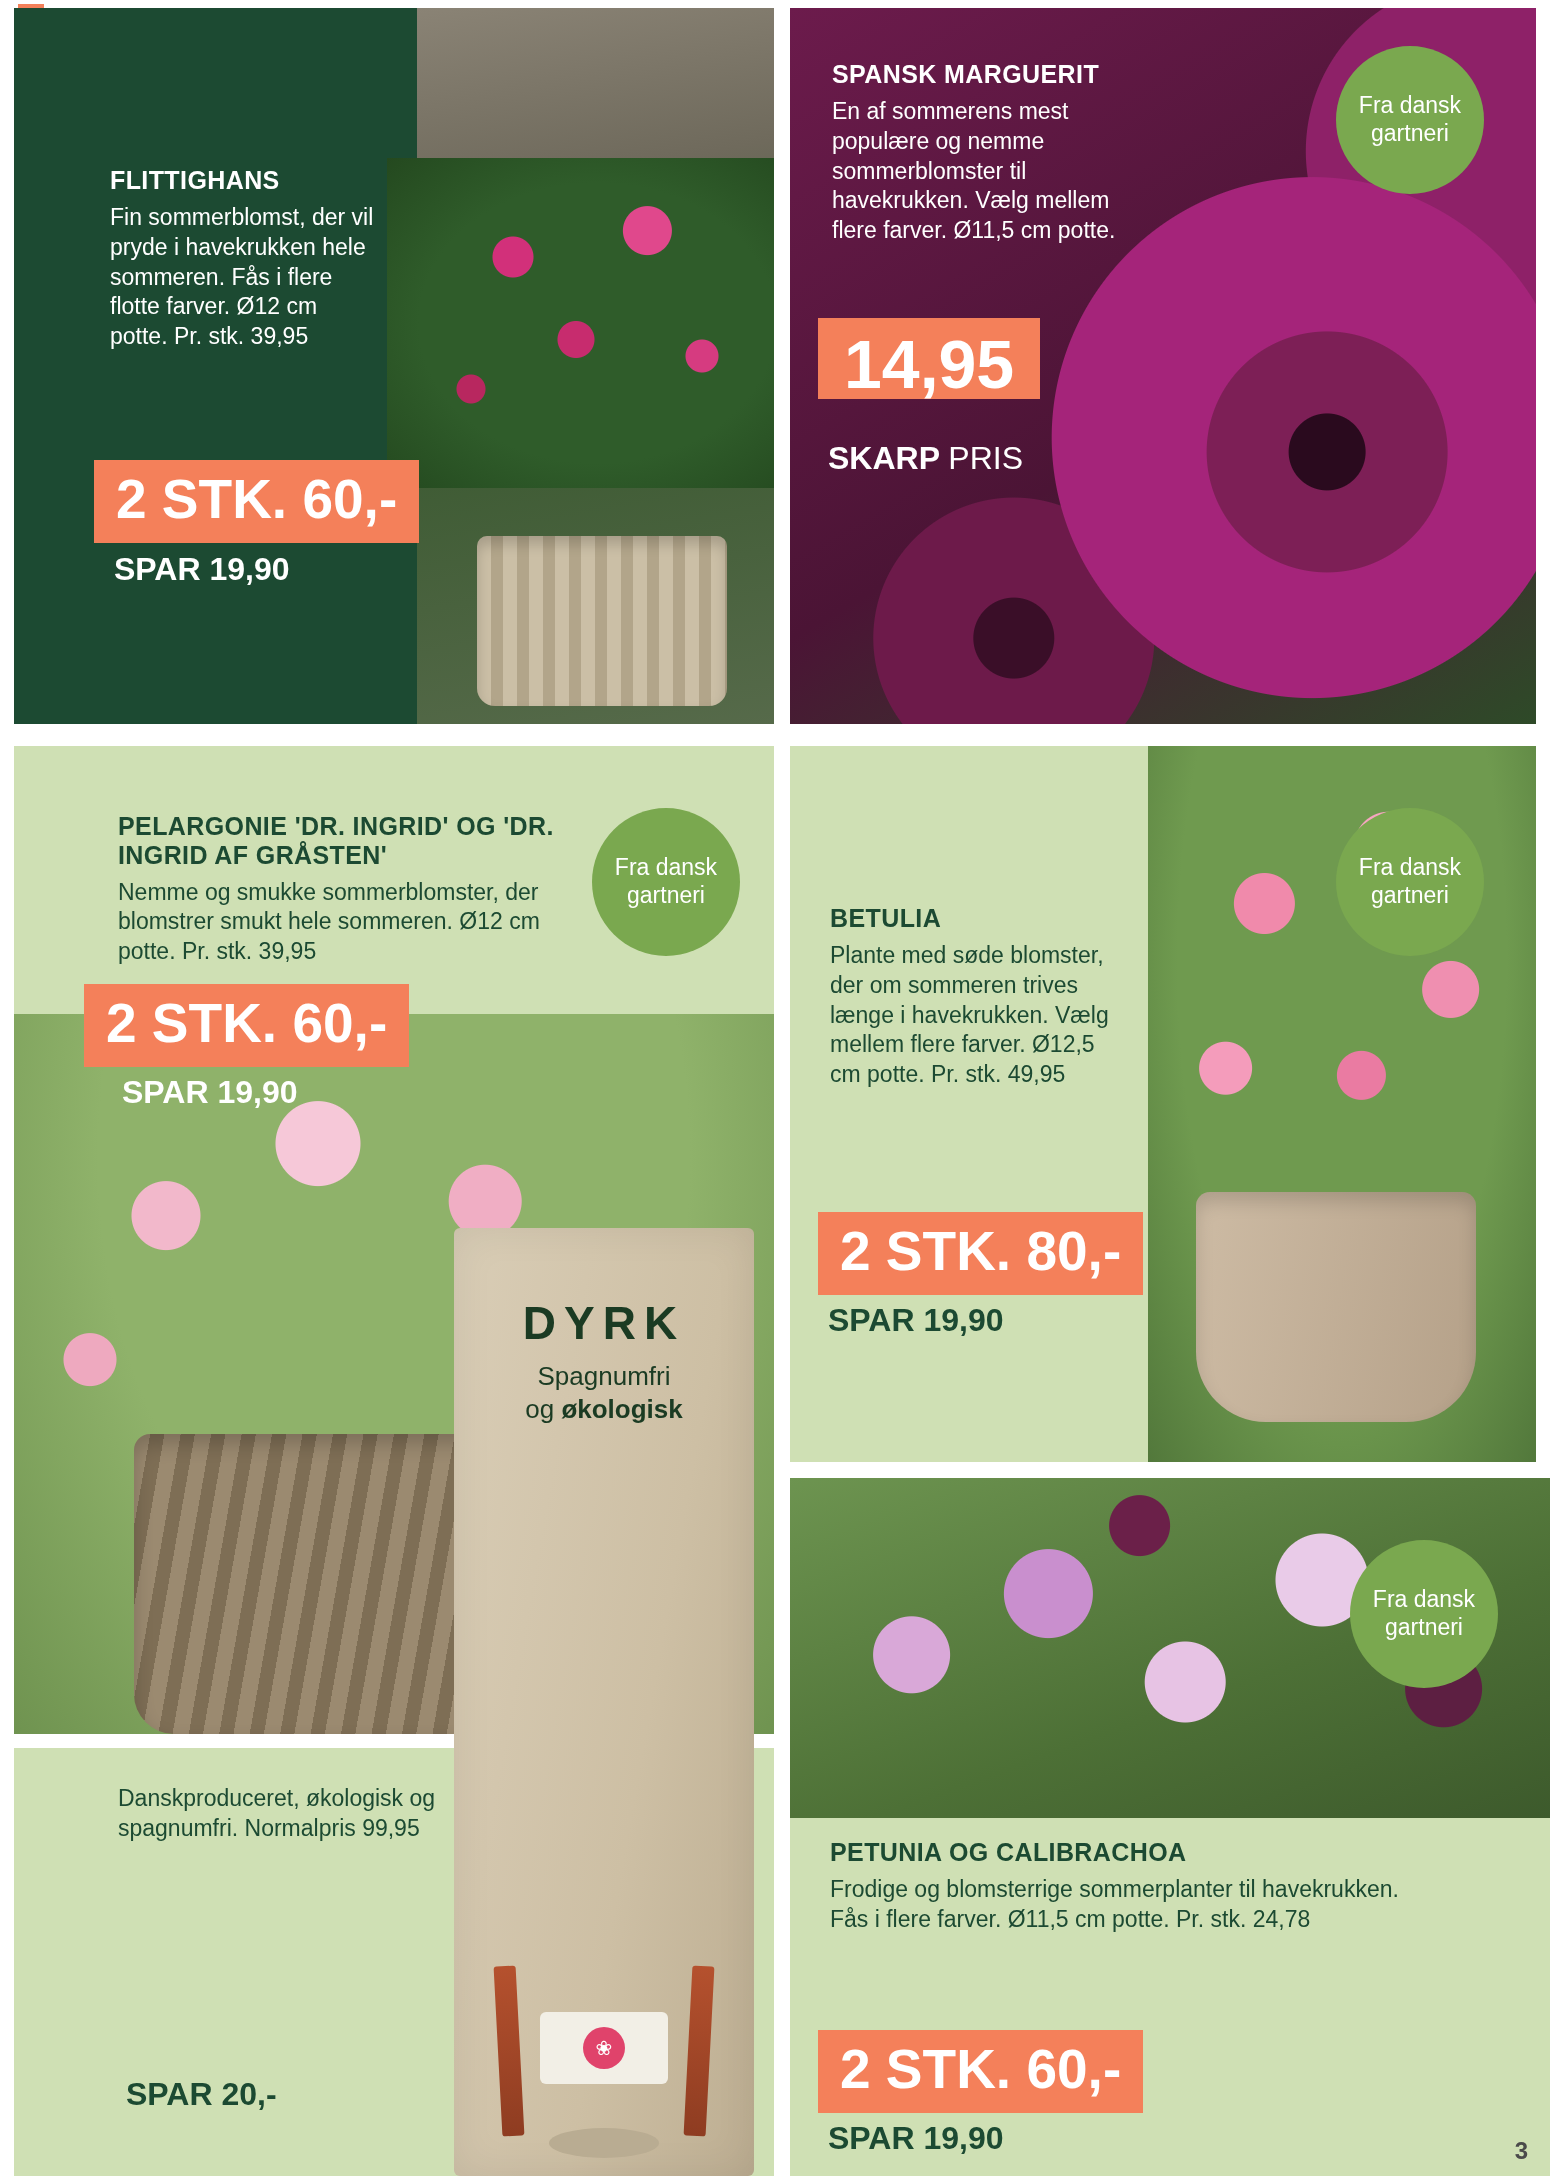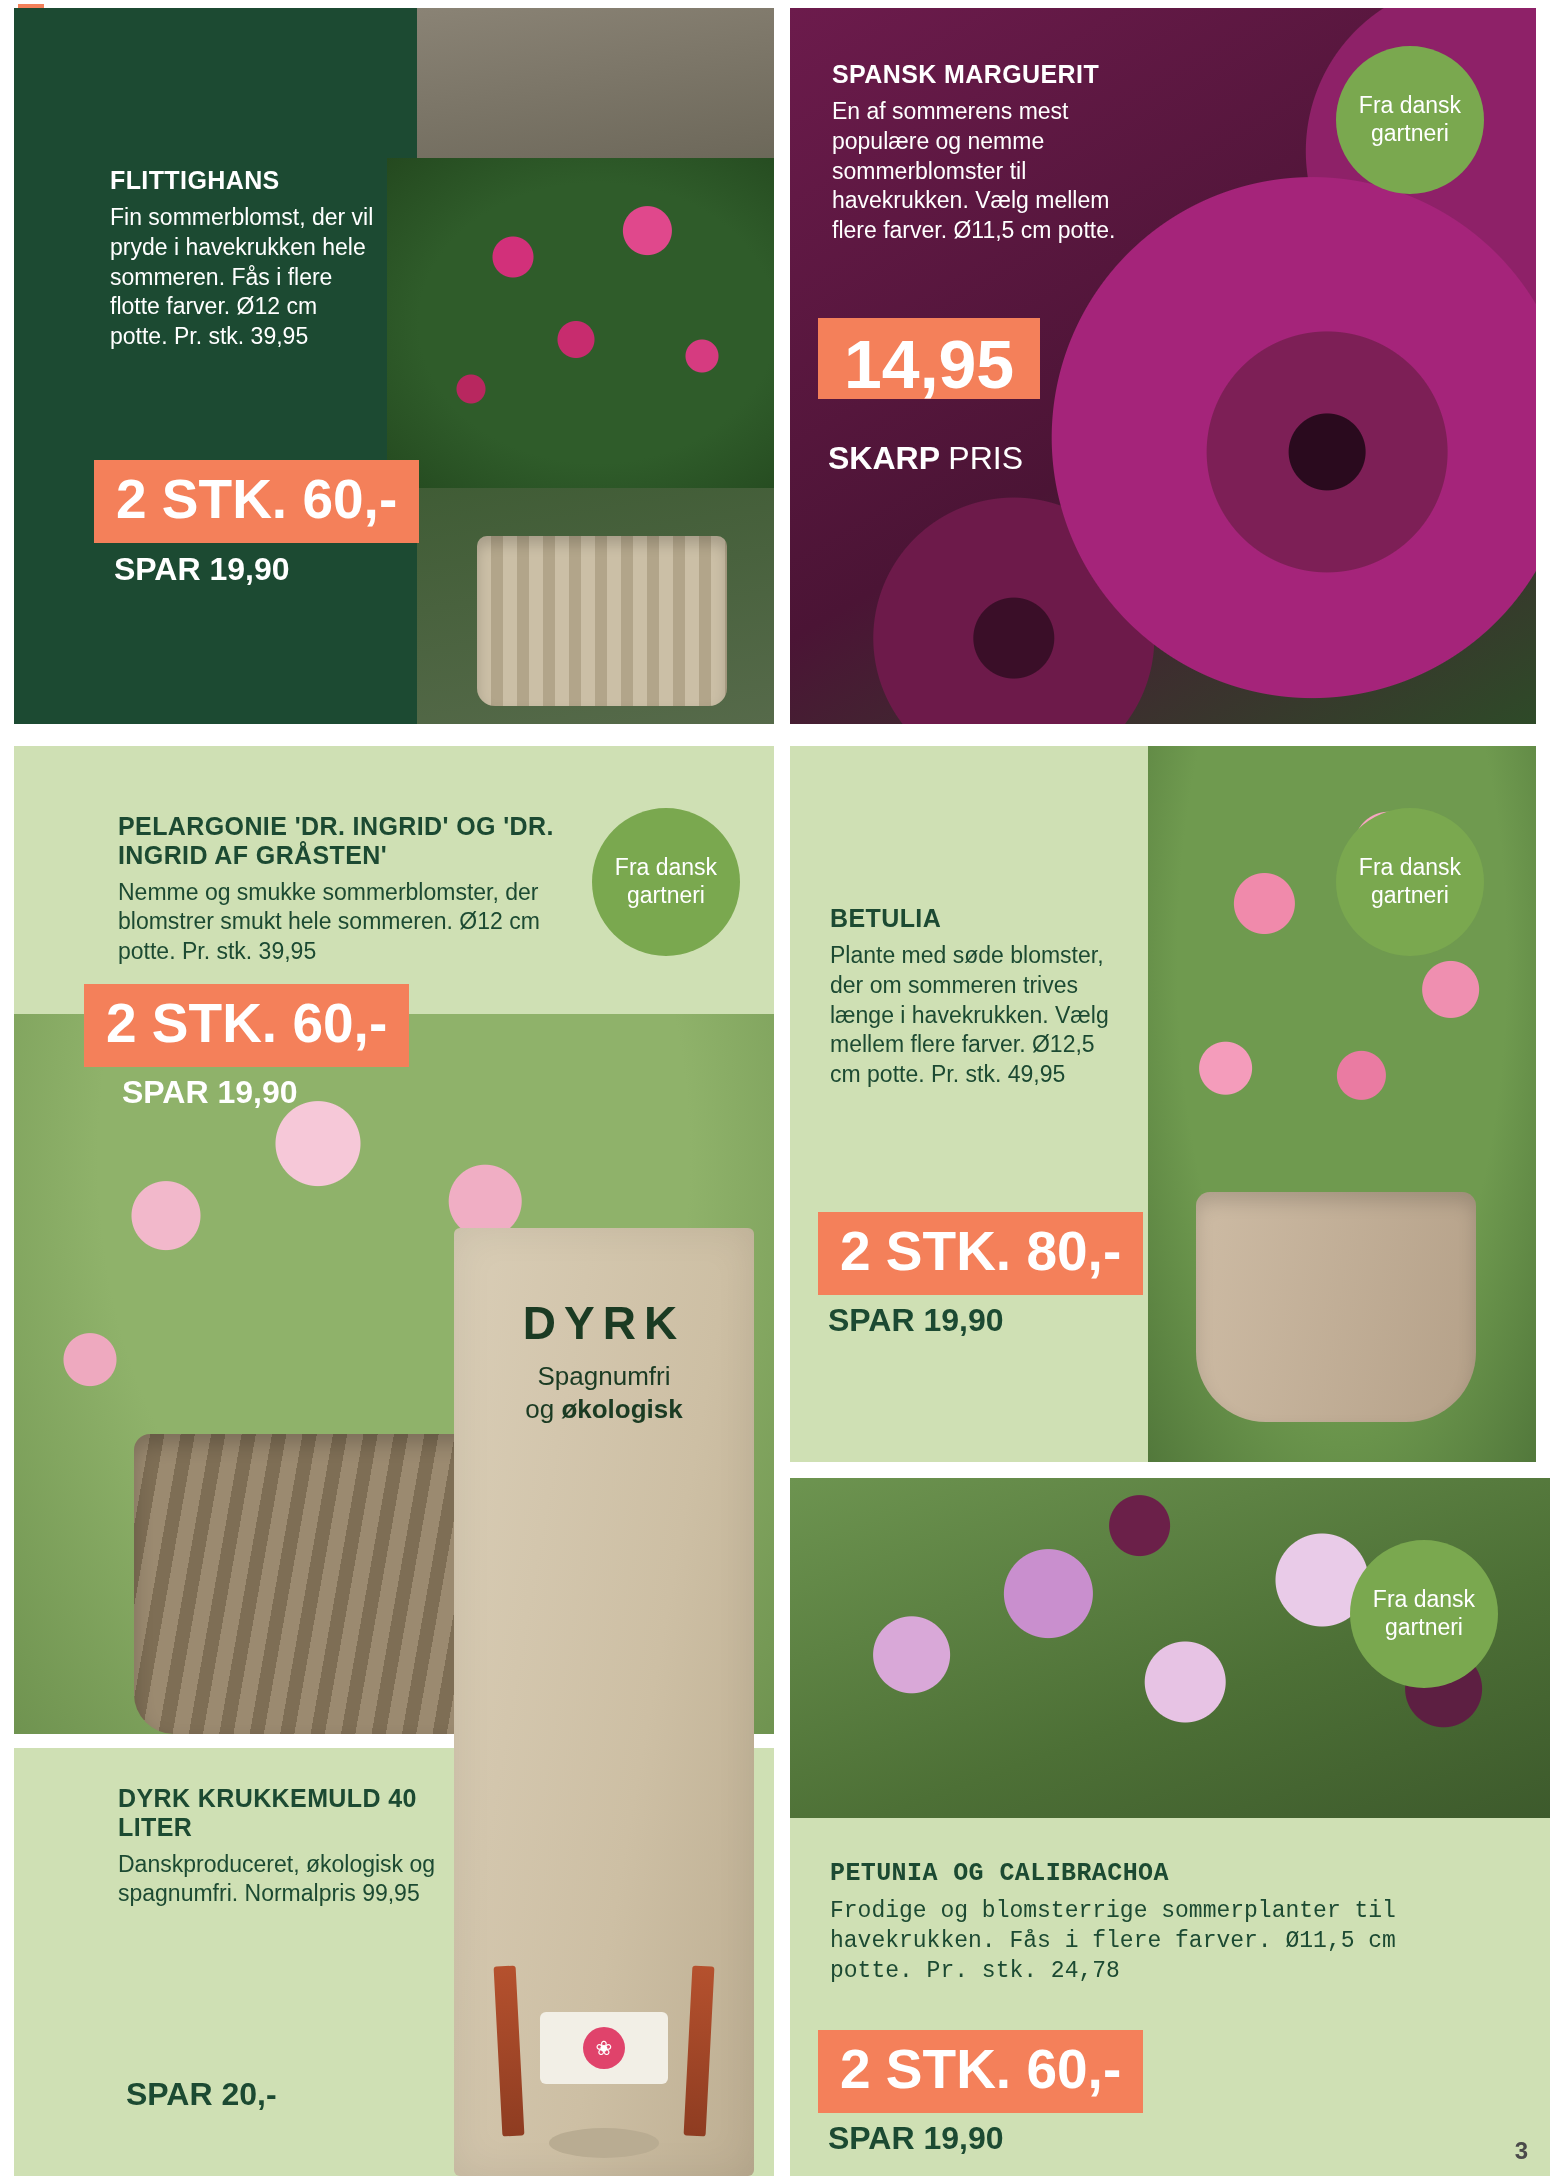--- a/index.html
+++ b/index.html
@@ -273,21 +273,21 @@
     position:absolute; left:0; top:0; width: 760px; height: 340px;
     background:
       radial-gradient(circle at 16% 52%, #d9a8d8 0 38px, transparent 39px),
       radial-gradient(circle at 34% 34%, #c98fce 0 44px, transparent 45px),
       radial-gradient(circle at 52% 60%, #e7c3e4 0 40px, transparent 41px),
       radial-gradient(circle at 70% 30%, #e9cbe8 0 46px, transparent 47px),
       radial-gradient(circle at 86% 62%, #5d1f42 0 38px, transparent 39px),
       radial-gradient(circle at 46% 14%, #6b2049 0 30px, transparent 31px),
       linear-gradient(160deg,#6d9450 0%, #4d7036 60%, #3d5a2c 100%);
   }
-  #card-petunia .txt { position:absolute; left: 40px; top: 382px; width: 600px; color:#1c4a32;font-family:Liberation Mono, monospace; }
+  #card-petunia .txt { position:absolute; left: 40px; top: 360px; width: 600px; color:#1c4a32; }
   #card-petunia .title { font-size: 25px; margin-bottom: 8px; }
   #card-petunia .body { font-size: 23px; }
   #card-petunia .pricetag {
     position:absolute; left: 28px; top: 552px; font-size: 55px; padding: 12px 22px 16px 22px;
   }
   #card-petunia .spar { position:absolute; left: 38px; top: 644px; color:#1c4a32; font-size: 32px; }
   #card-petunia .badge { right: 52px; top: 62px; width: 148px; height: 148px; }
 
   
   #page-number {
@@ -386,20 +386,19 @@
         <span>og </span><b>økologisk</b>
       </div>
       <div class="stick l"></div>
       <div class="stick r"></div>
       <div class="label-bottom">
         <div class="rose">❀</div>
       </div>
       <div class="tieknot"></div>
     </div>
     <div class="txt">
-      <div class="title">DYRK KRUKKEMULD 40 LITER</div>
       <div class="body">Danskproduceret, økologisk og spagnumfri. Normalpris 99,95</div>
     </div>
     <div class="spar">SPAR 20,-</div>
   </div>
 
   <div id="page-number">3</div>
 </div>
 
 </body></html>

